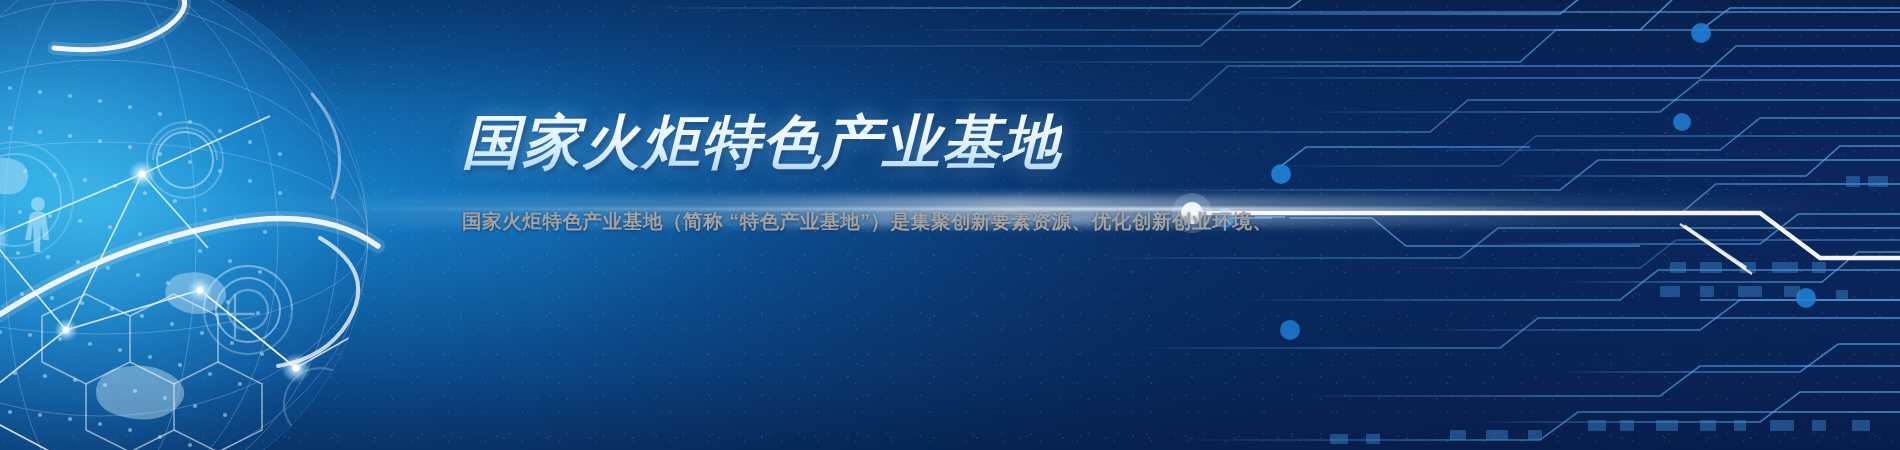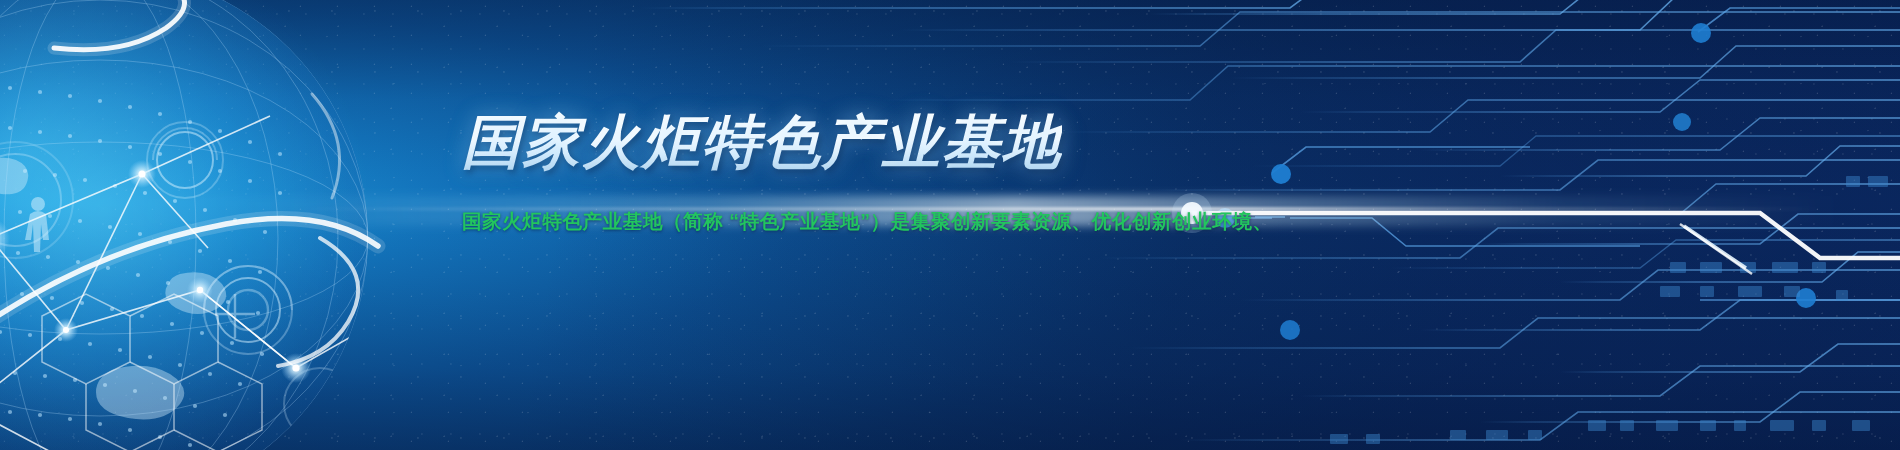--- a/index.html
+++ b/index.html
@@ -109,21 +109,21 @@
     letter-spacing:2px; white-space:nowrap;
     color:rgba(150,215,255,.30);
     filter:blur(10px); pointer-events:none;
   }
 
   .desc{
     position:absolute; left:462px; top:212px;
     width:1000px;
   }
   .desc-line{
-    font-size:19.5px; font-weight:bold; color:#22c55e;
+    font-size:19.5px; font-weight:bold; color:#a3a3a3;
     letter-spacing:.6px; white-space:nowrap;
     line-height:1;
     text-shadow:0 1px 3px rgba(3,24,64,.6);
   }
   .desc-line.l1{ margin-bottom:41px; }
 </style>
 </head>
 <body>
 
 <div class="banner">

